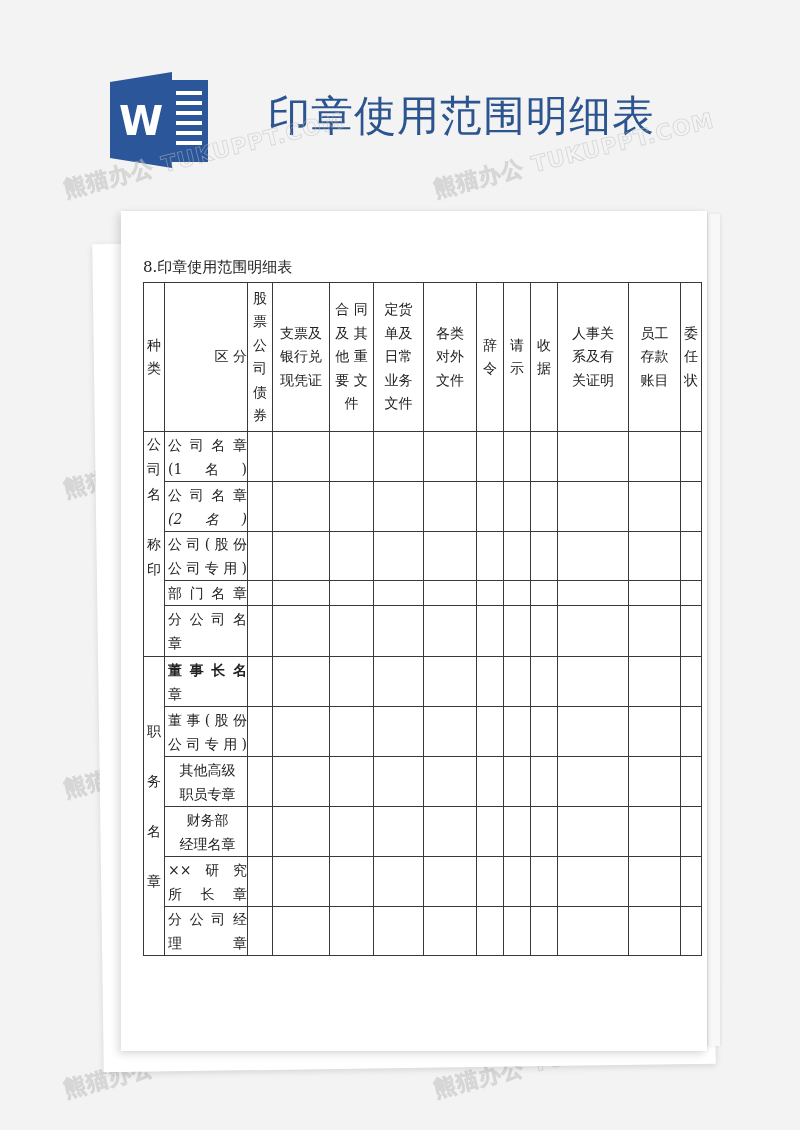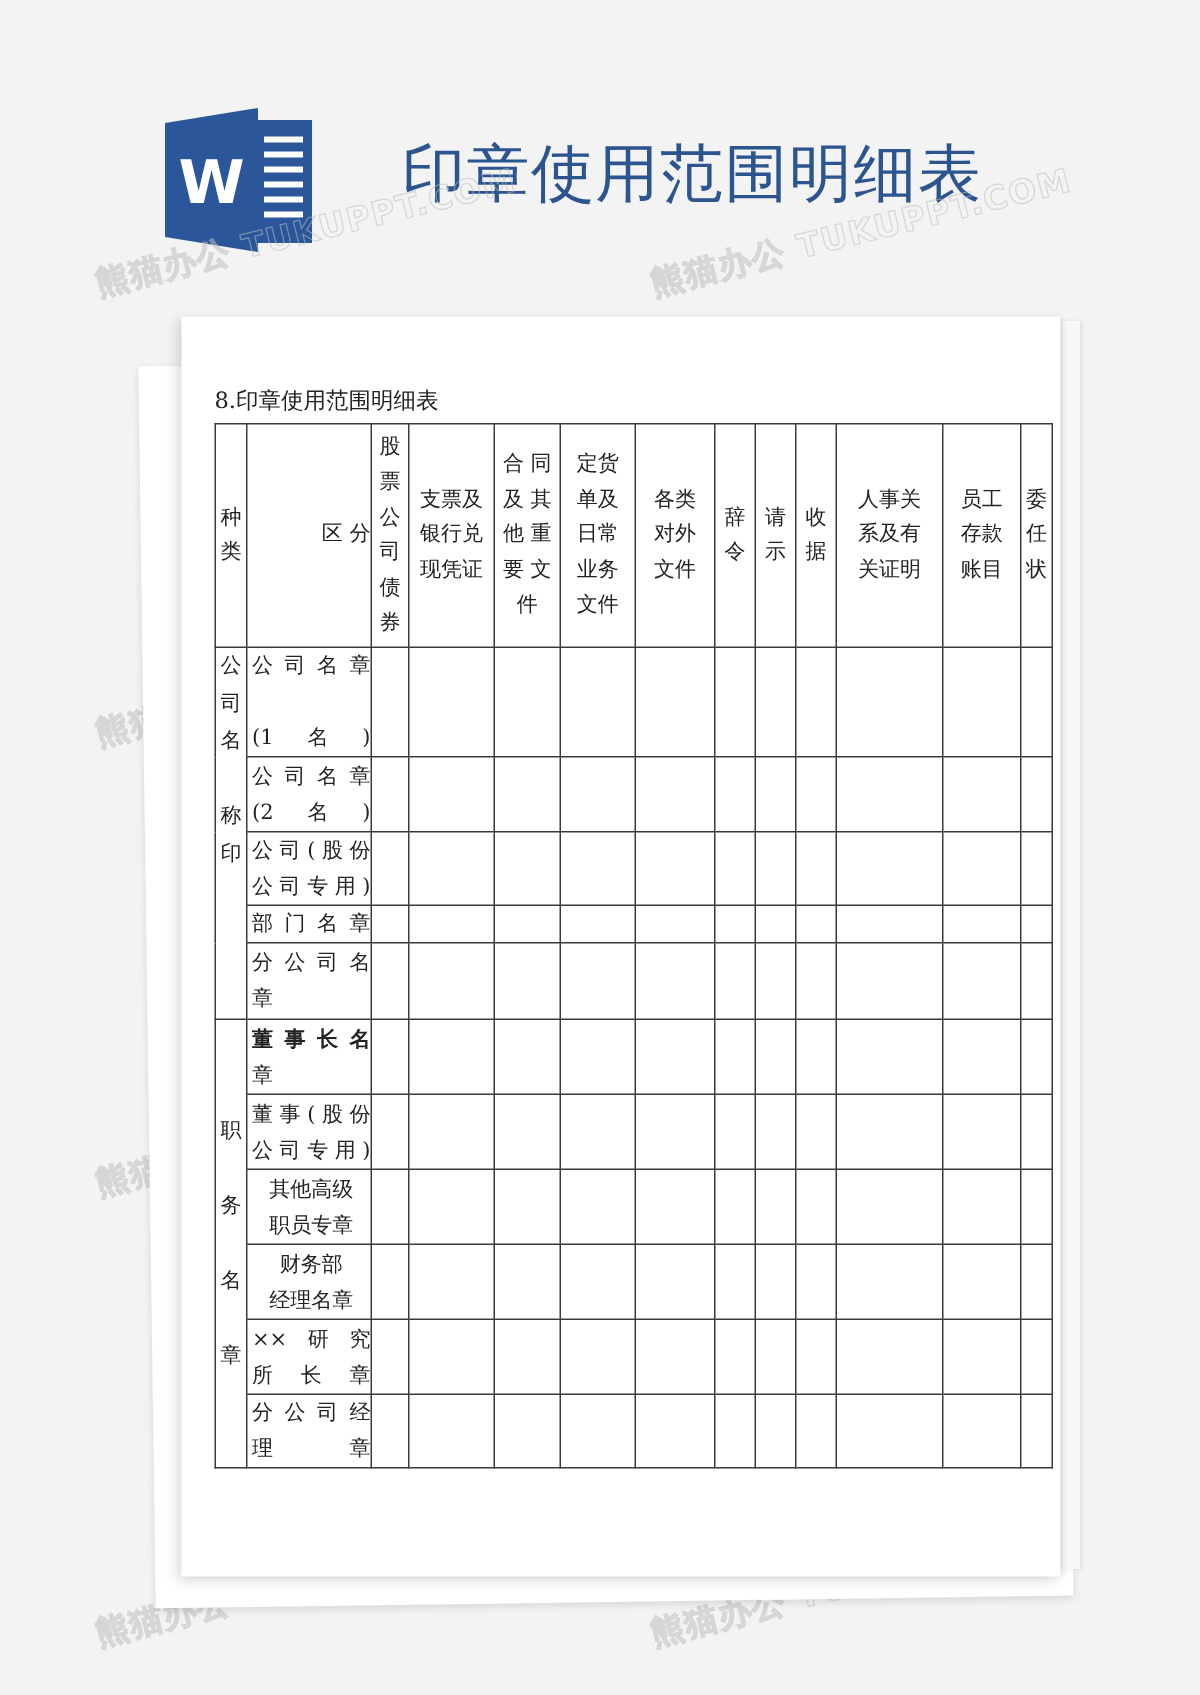--- a/index.html
+++ b/index.html
@@ -176,38 +176,38 @@
         <td rowspan="5" class="cat-cell" style="vertical-align: top;">
           <span class="vtxt" style="line-height: 25px; min-height: 25px;">公</span>
           <span class="vtxt" style="line-height: 25px; min-height: 25px;">司</span>
           <span class="vtxt" style="line-height: 25px; min-height: 25px;">名</span>
           <span class="vtxt" style="line-height: 25px; min-height: 25px;">&nbsp;</span>
           <span class="vtxt" style="line-height: 25px; min-height: 25px;">称</span>
           <span class="vtxt" style="line-height: 25px; min-height: 25px;">印</span>
         </td>
         <td class="seal-name">
           <span style="display: block;">公司名章</span>
-          <span style="display: block; margin-top: 24px;">(1名)</span>
+          <span style="display: block;">(1名)</span>
         </td>
         <td></td>
         <td></td>
         <td></td>
         <td></td>
         <td></td>
         <td></td>
         <td></td>
         <td></td>
         <td></td>
         <td></td>
         <td></td>
       </tr>
       <tr style="height: 50px;">
         <td class="seal-name">
           <span style="display: block;">公司名章</span>
-          <span style="display: block;">(2名)</span>
+          <span style="display: block; font-style: italic;">(2名)</span>
         </td>
         <td></td>
         <td></td>
         <td></td>
         <td></td>
         <td></td>
         <td></td>
         <td></td>
         <td></td>
         <td></td>

